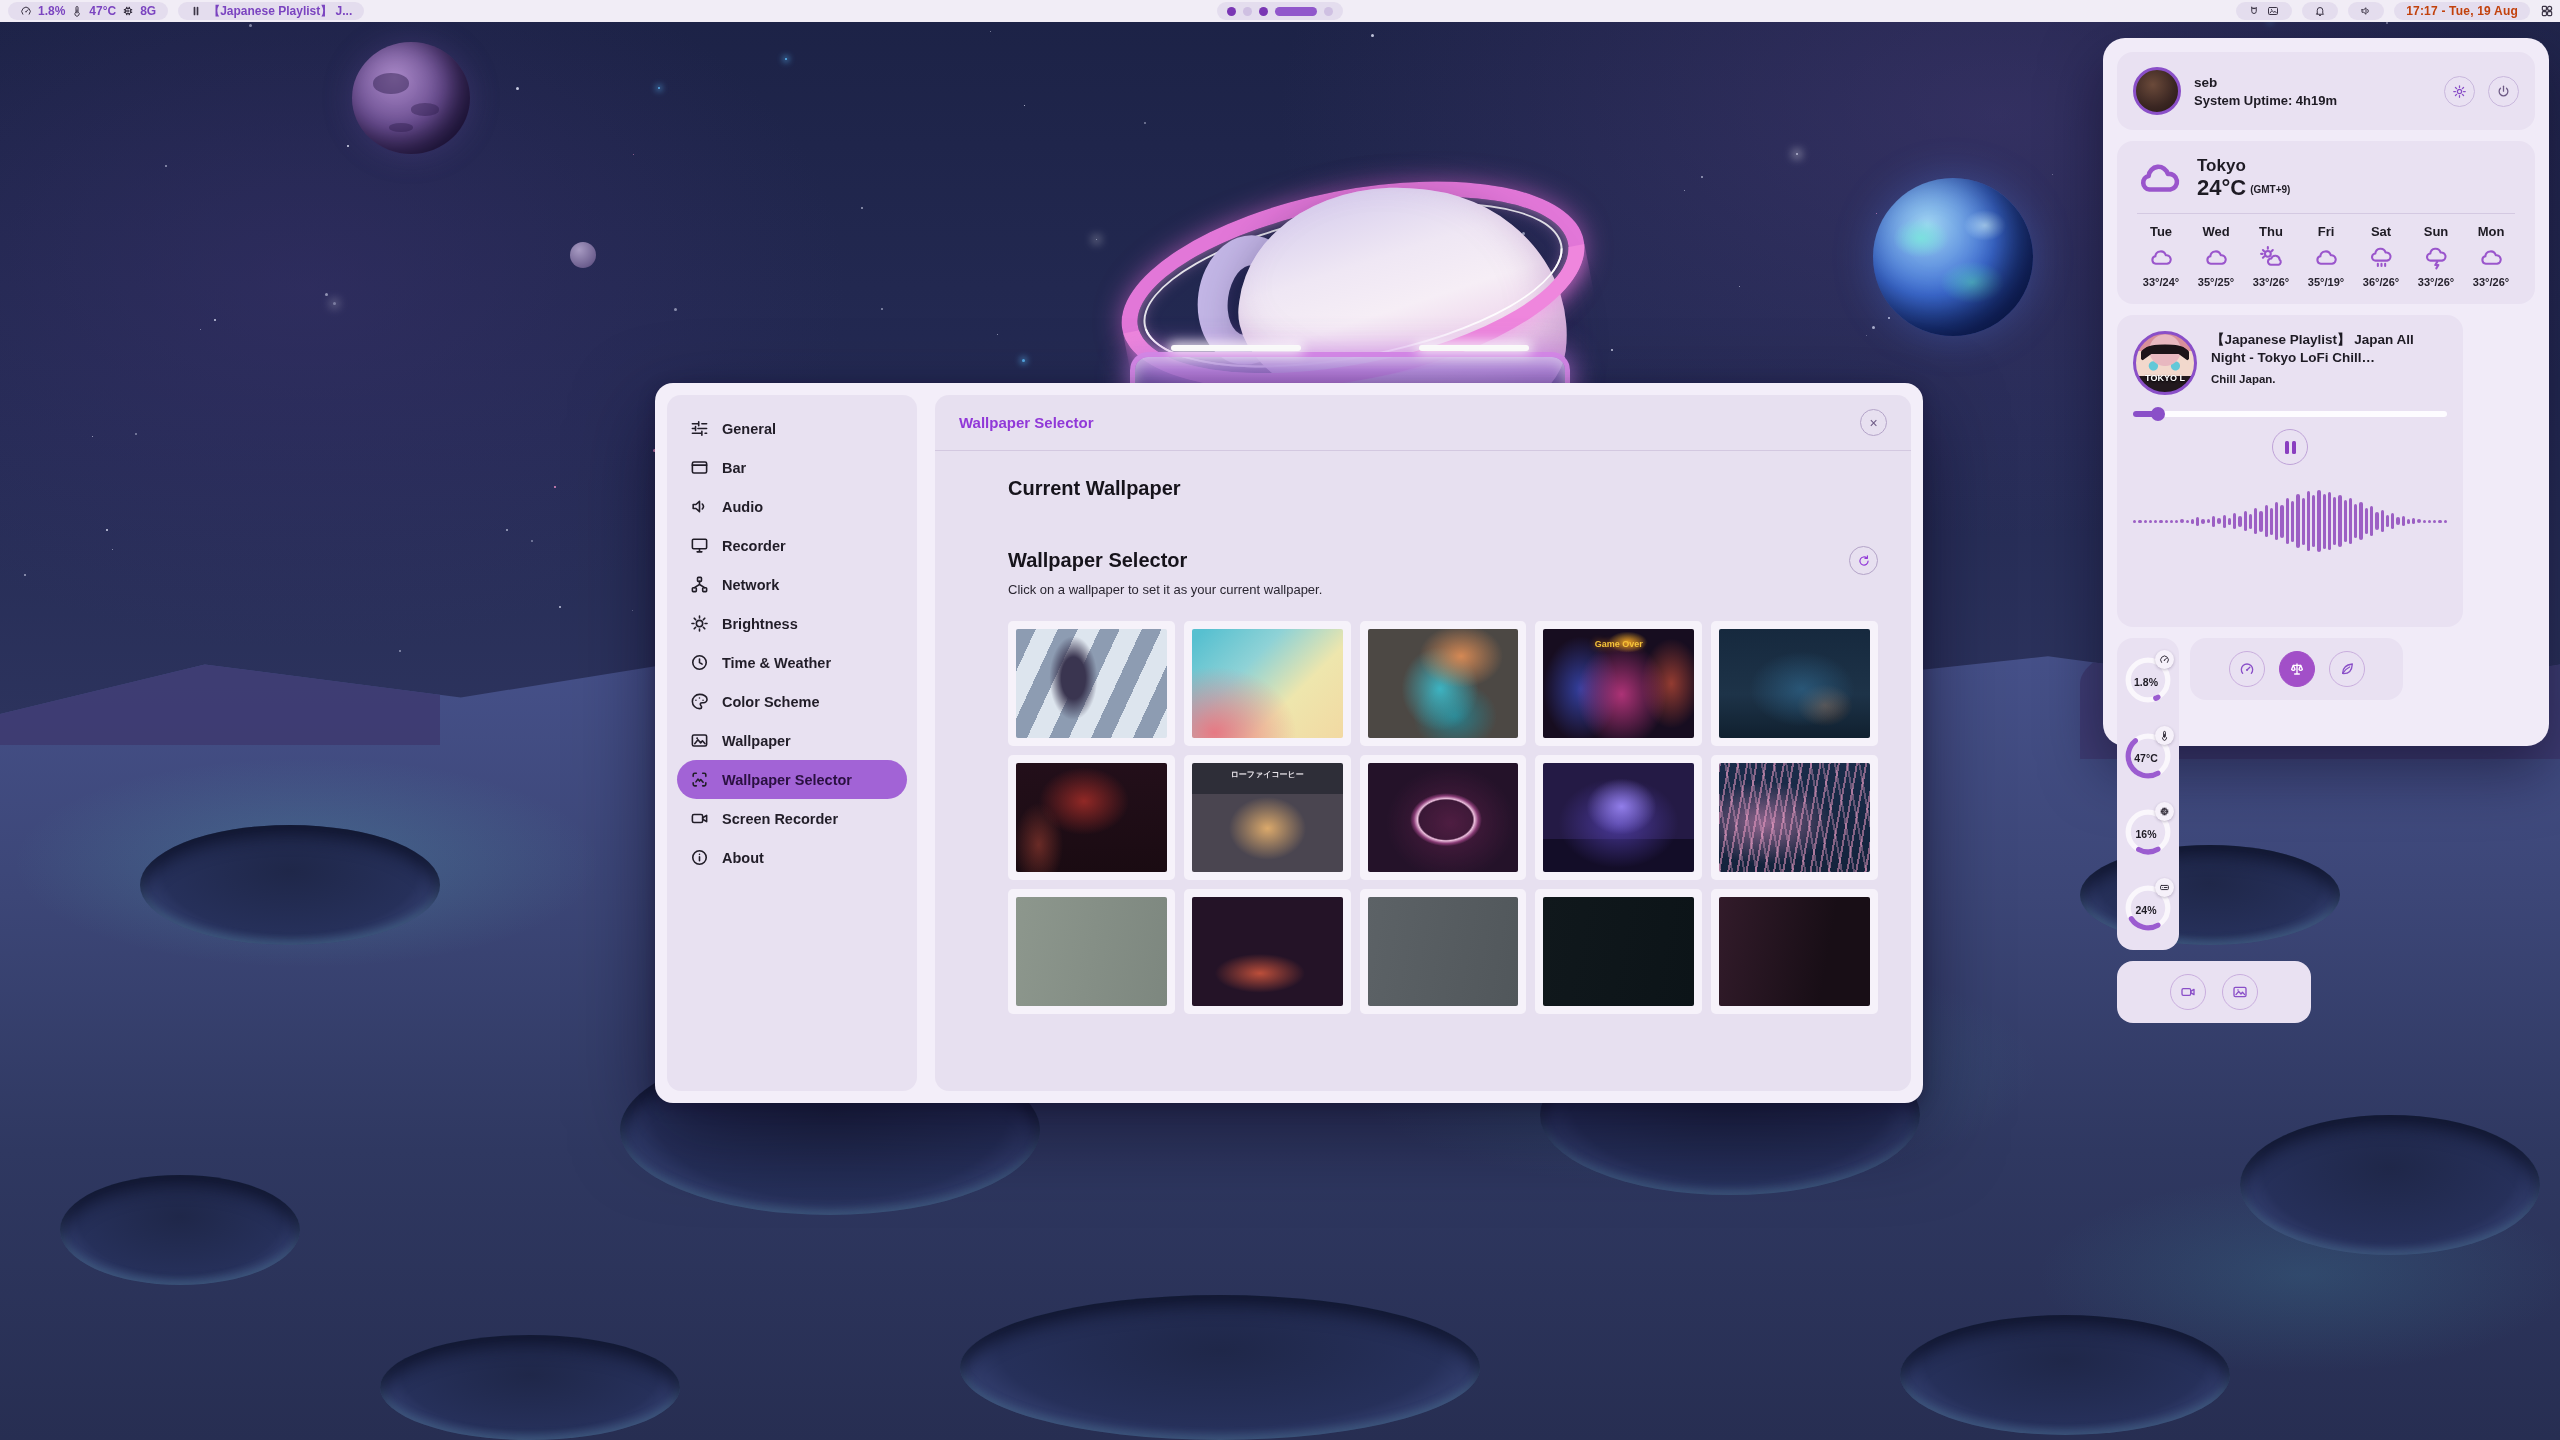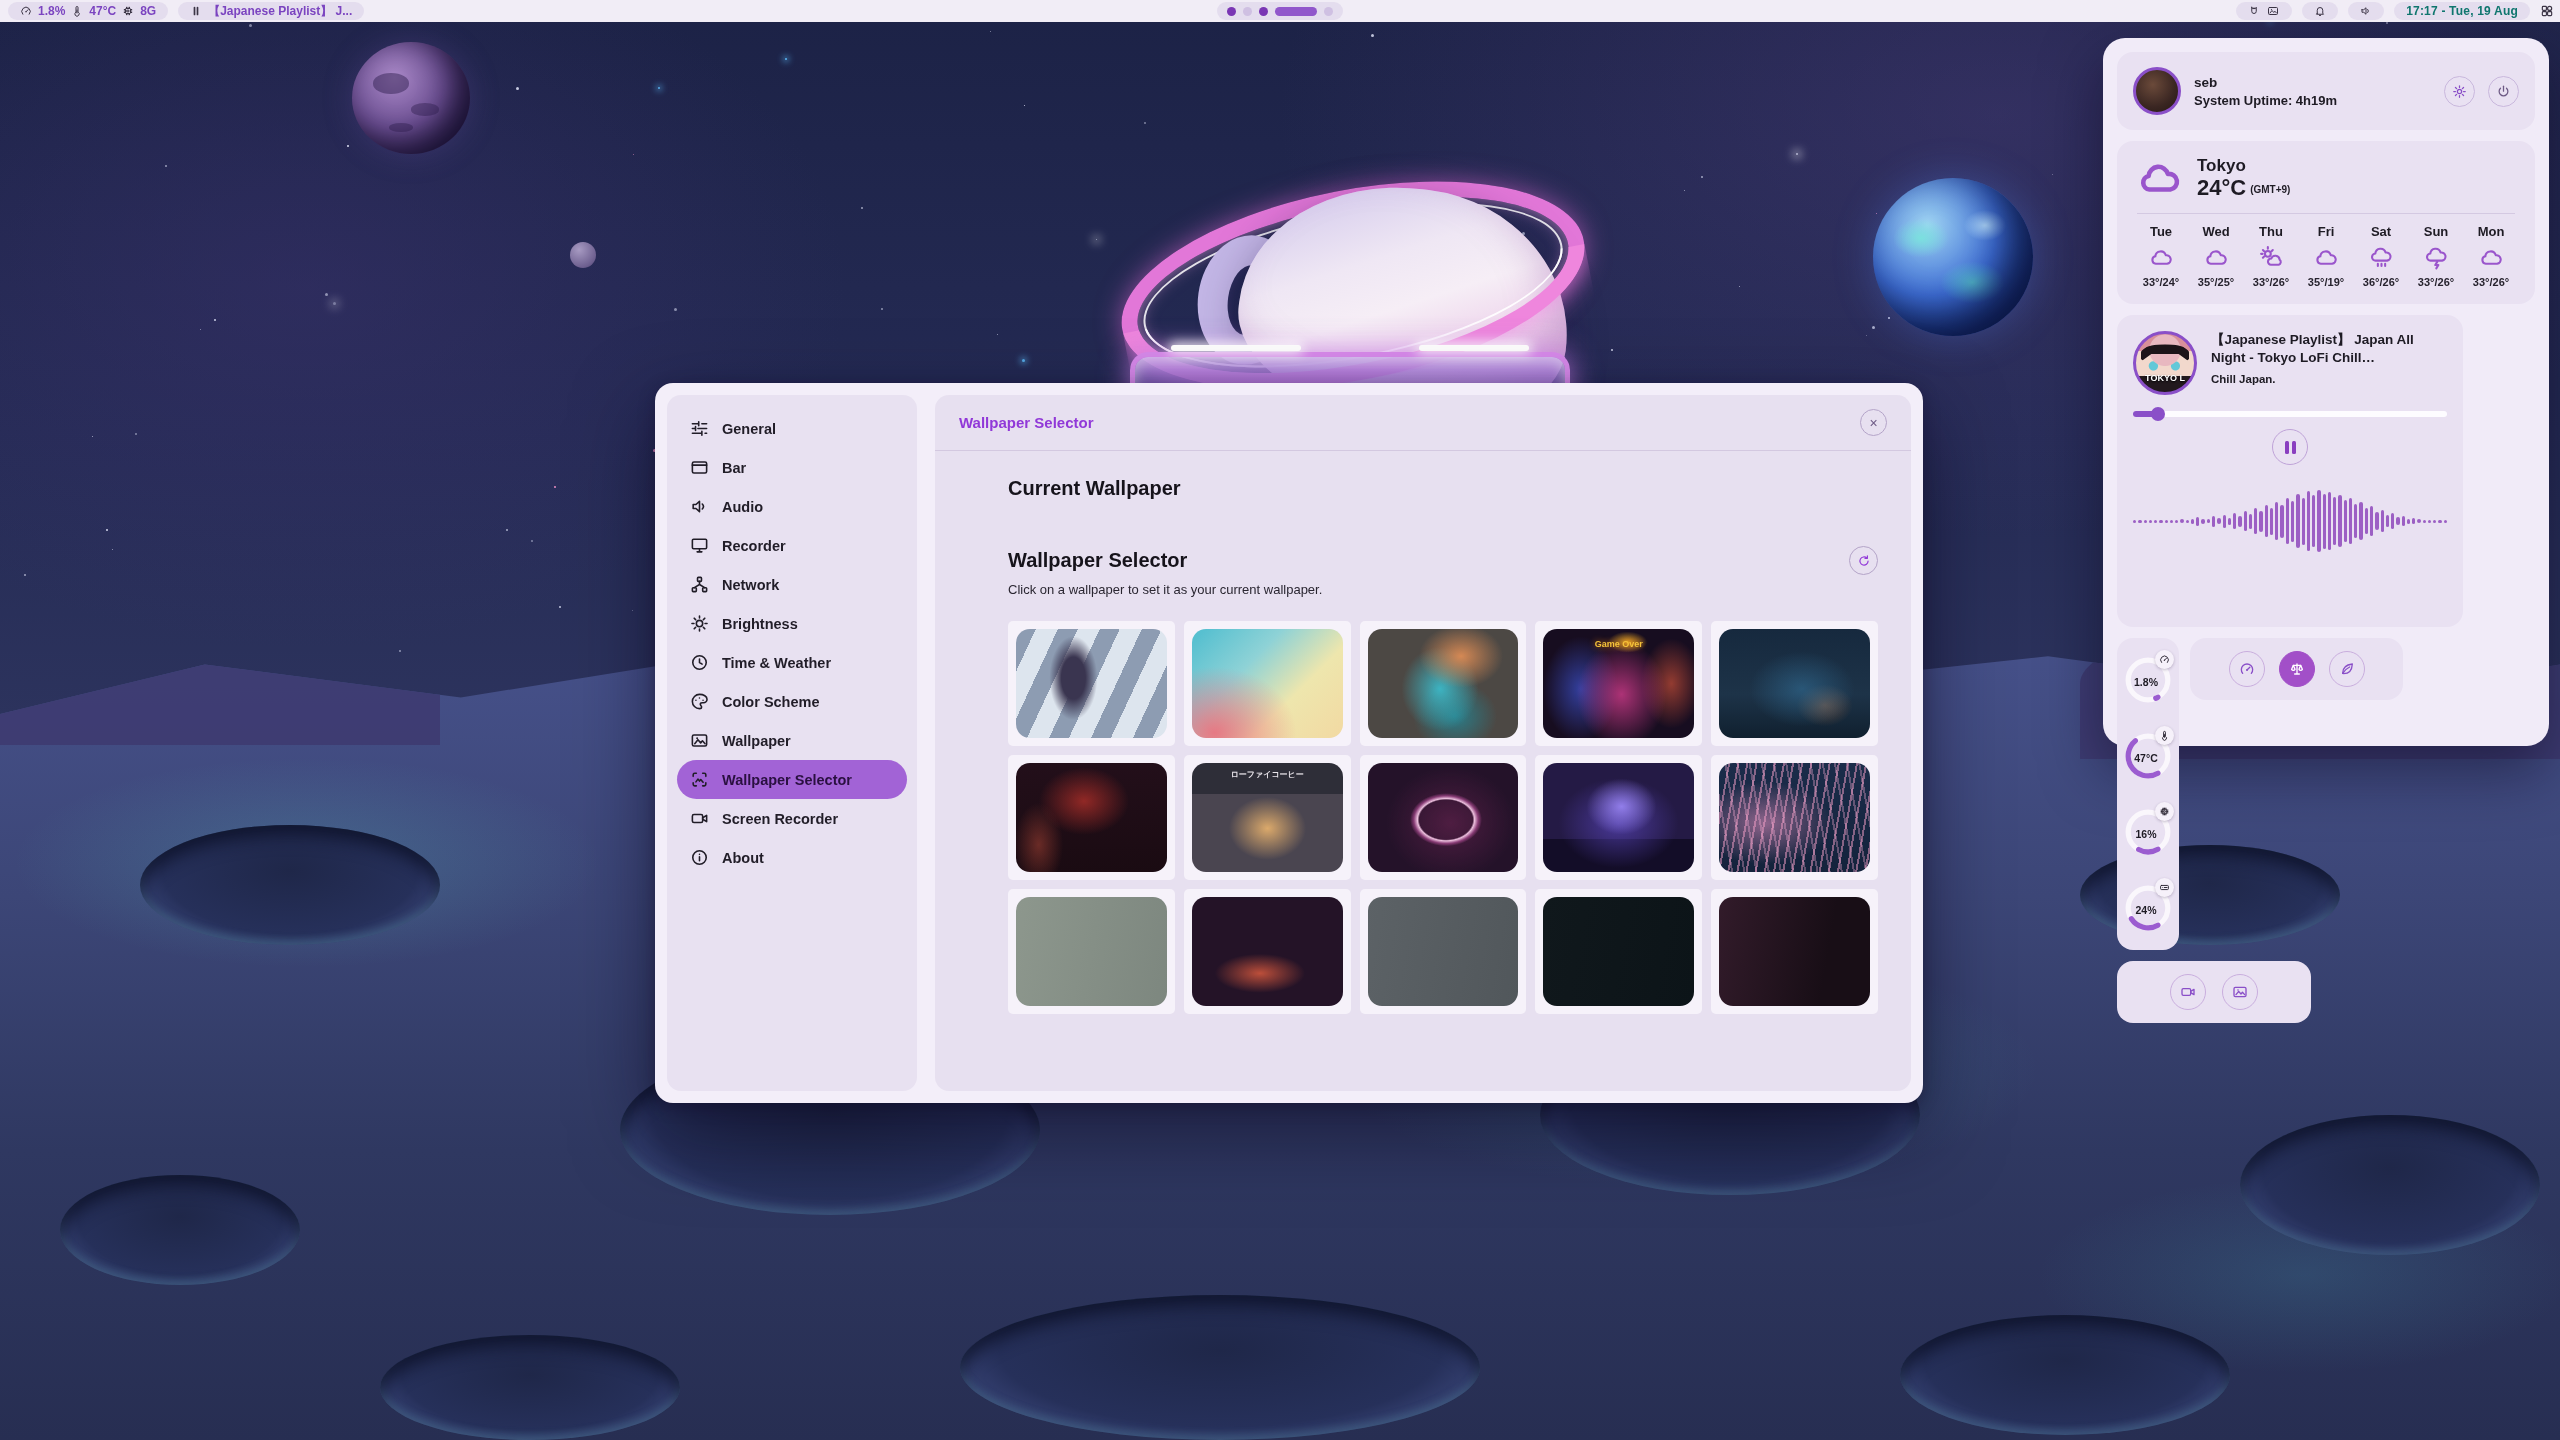--- a/index.html
+++ b/index.html
@@ -73,21 +73,21 @@
   .tb-center { position:absolute; left:50%; transform:translateX(-50%); }
   .pill { background:#e4ddee; border-radius:11px; height:18px; display:flex; align-items:center; padding:0 12px; gap:6px; }
   .pill .num { color:#7b44c0; }
   .pill .ic { color:#3c3546; display:flex; }
   .pill .ic svg { width:12px; height:12px; }
   .media-pill { color:#7b44c0; }
   .ws-pill { gap:7px; padding:0 10px; }
   .ws { width:9px; height:9px; border-radius:5px; background:#7a36b4; display:inline-block; }
   .ws.off { background:#cfc0e2; }
   .ws.active { width:42px; background:#9157cb; }
-  .clock-pill { color:#0f766e; letter-spacing:.2px;text-align:center; }
+  .clock-pill { color:#c2410c; letter-spacing:.2px;text-align:center; }
   .tray-img { width:13px; height:13px; color:#8a8494; }
   .tray-pink { width:13px; height:13px; color:#e08aa8; }
   .apps-btn { color:#3c3546; display:flex; } .apps-btn svg{ width:14px; height:14px; }
   .iconbtn-sm { display:flex; }
   .iconbtn-sm svg { width:12px; height:12px; color:#3c3546; }
 
   
   .window { position:absolute; left:655px; top:383px; width:1268px; height:720px; background:#f3eef9;
     border-radius:18px; box-shadow:0 30px 80px rgba(10,5,30,.55), 0 4px 16px rgba(20,10,40,.35); z-index:40; padding:12px; display:flex; gap:18px; }
   .side-card { width:250px; height:100%; background:#e8e1f1; border-radius:14px; padding:14px 10px; }
@@ -120,21 +120,21 @@
   .pv-planter { position:absolute; bottom:0; width:52px; height:34px; background:#efe7f2; border-radius:2px; }
   .pv-planter::before { content:""; position:absolute; left:-2px; right:-2px; top:-10px; height:14px; border-radius:6px;
     background:radial-gradient(4px 4px at 10% 50%, #e8f0e0 40%, transparent 42%), #5e7a52; }
   .selector-row { margin-top:46px; display:flex; align-items:center; }
   .refresh-btn { margin-left:auto; width:29px; height:29px; border-radius:50%; border:1px solid #b4a4c8;
     color:#9138d8; display:flex; align-items:center; justify-content:center; cursor:pointer; }
   .refresh-btn svg { width:14px; height:14px; }
   .subtitle { margin-top:7px; font-size:13px; color:#2a2631; }
   .grid { margin-top:24px; display:grid; grid-template-columns:repeat(5,1fr); gap:9px; }
   .thumb-frame { background:#f6f2fa; border-radius:5px; padding:8px; height:125px; cursor:pointer; }
-  .thumb-img { width:100%; height:100%; border-radius:14px; position:relative; overflow:hidden; }
+  .thumb-img { width:100%; height:100%; border-radius:2px; position:relative; overflow:hidden; }
   .thumb-caption { position:absolute; top:6px; left:0; right:0; text-align:center; font-size:8px; font-weight:700; color:#e8e4ea; }
   .thumb-4 .thumb-caption { color:#f6c33a; text-shadow:0 0 6px #e8821a; top:10px; font-size:9px; }
   .thumb-1 { background:
       radial-gradient(40px 70px at 38% 45%, #3a3550 30%, transparent 60%),
       repeating-linear-gradient(115deg, #8d9cb2 0 18px, #dde5ee 18px 38px); }
   .thumb-2 { background:radial-gradient(at 15% 95%, rgba(235,110,125,.9), transparent 45%),
       linear-gradient(135deg,#57c0d0 5%, #8ed2d6 35%, #eee6ad 65%, #f2d9a2 100%); }
   .thumb-3 { background:
       radial-gradient(60px 45px at 62% 25%, rgba(220,140,85,.95), transparent 70%),
       radial-gradient(55px 60px at 48% 55%, rgba(60,185,200,.95), transparent 70%),

